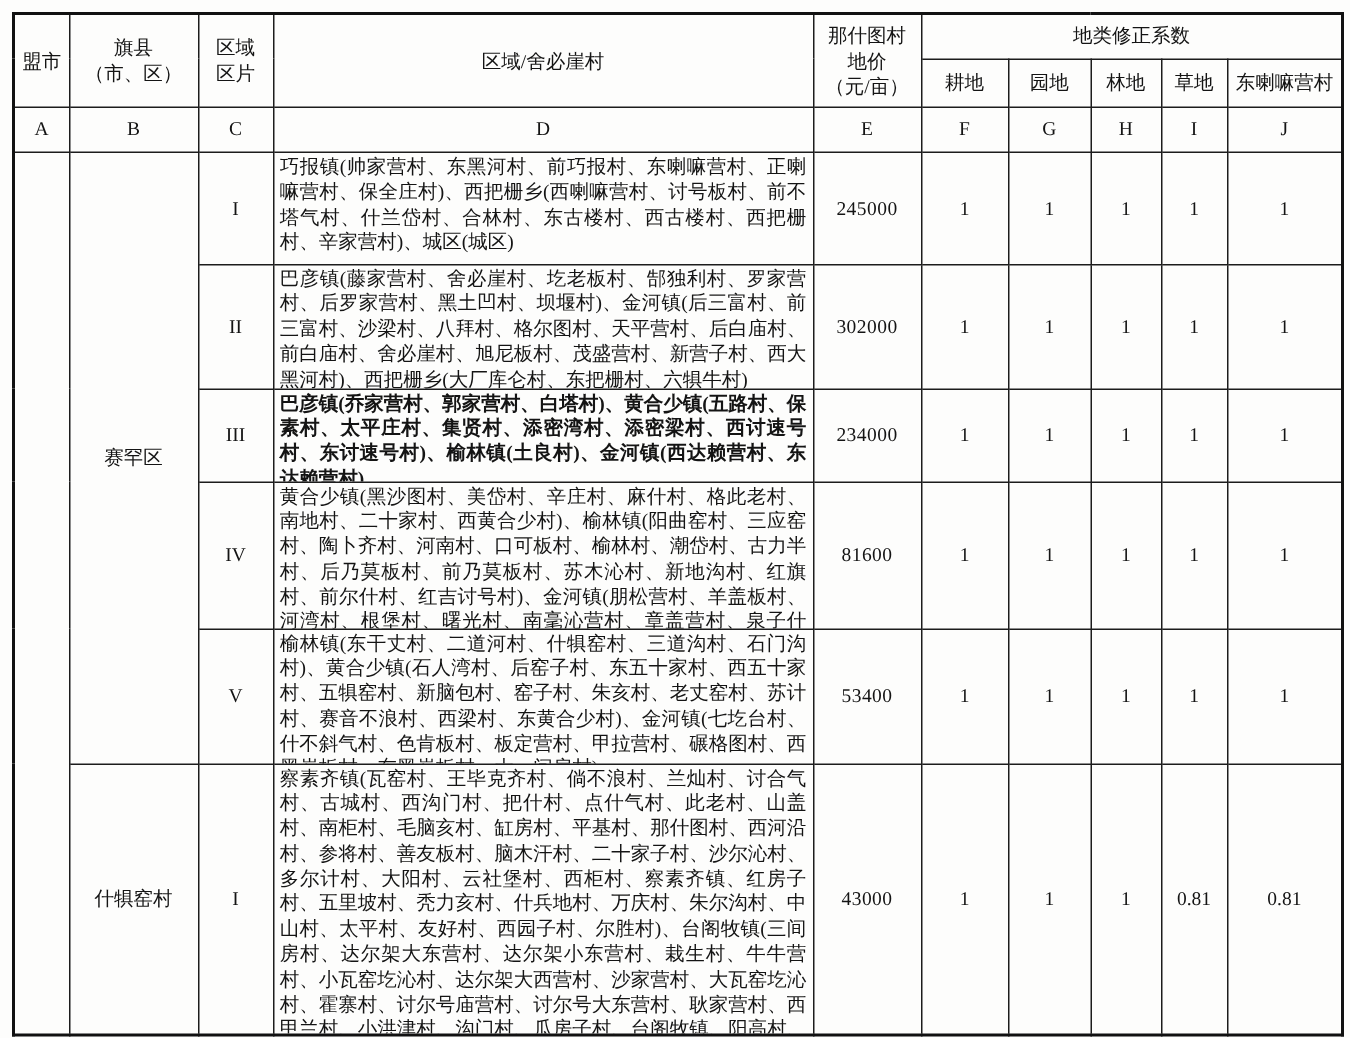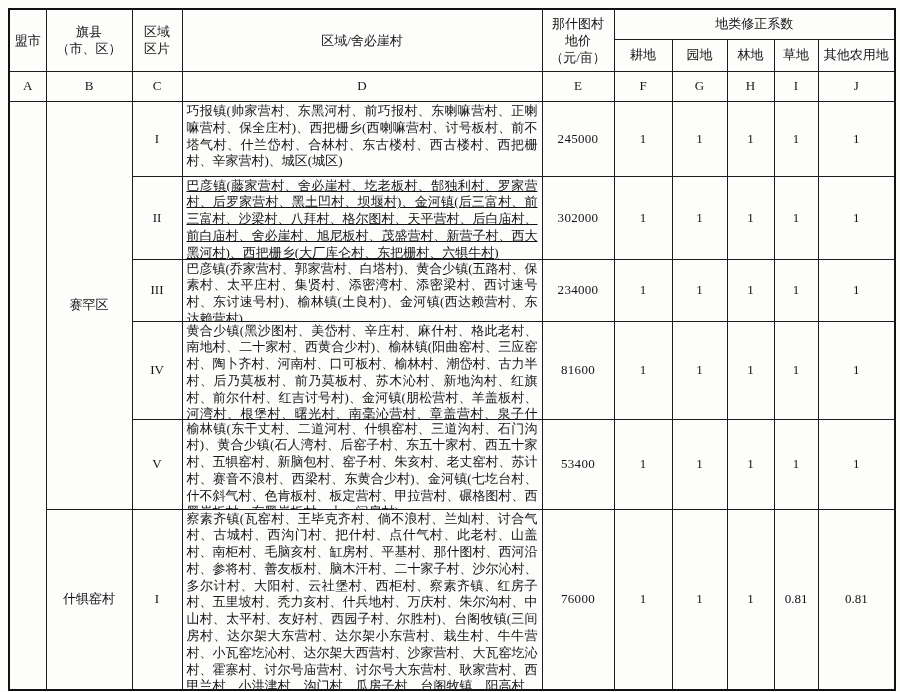--- a/index.html
+++ b/index.html
@@ -38,22 +38,22 @@
   tr.r5 { height: 90px; }
   tr.r6 { height: 180px; }
   td.desc { vertical-align: top; text-align: left; }
   td.desc .box {
     padding: 1px 4px 0 4px;
     line-height: 16.8px;
     text-align: justify;
     overflow: hidden;
   }
   tr.r1 .box { height: 72px; }
-  tr.r2 .box { height: 81px; text-decoration: underline; }
-  tr.r3 .box { height: 60px; }
+  tr.r2 .box { height: 81px; }
+  tr.r3 .box { height: 60px; font-weight: bold; }
   tr.r4 .box { height: 96px; }
   tr.r5 .box { height: 88px; }
   tr.r6 .box { height: 178px; }
   td.num { letter-spacing: 0.3px; }
 </style>
 </head>
 <body>
 
 <div class="page">
   <table class="landprice">
@@ -80,21 +80,21 @@
         <th rowspan="2" class="pre">那什图村
 地价
 （元/亩）</th>
         <th colspan="5">地类修正系数</th>
       </tr>
       <tr class="h2">
         <th>耕地</th>
         <th>园地</th>
         <th>林地</th>
         <th>草地</th>
-        <th>其他农用地</th>
+        <th>东喇嘛营村</th>
       </tr>
       <tr class="letters">
         <th>A</th>
         <th>B</th>
         <th>C</th>
         <th>D</th>
         <th>E</th>
         <th>F</th>
         <th>G</th>
         <th>H</th>
@@ -164,21 +164,21 @@
         <td>1</td>
         <td>1</td>
         <td>1</td>
       </tr>
       <tr class="r6">
         <td>什犋窑村</td>
         <td>I</td>
         <td class="desc">
             <div class="box">察素齐镇(瓦窑村、王毕克齐村、倘不浪村、兰灿村、讨合气村、古城村、西沟门村、把什村、点什气村、此老村、山盖村、南柜村、毛脑亥村、缸房村、平基村、那什图村、西河沿村、参将村、善友板村、脑木汗村、二十家子村、沙尔沁村、多尔计村、大阳村、云社堡村、西柜村、察素齐镇、红房子村、五里坡村、秃力亥村、什兵地村、万庆村、朱尔沟村、中山村、太平村、友好村、西园子村、尔胜村)、台阁牧镇(三间房村、达尔架大东营村、达尔架小东营村、栽生村、牛牛营村、小瓦窑圪沁村、达尔架大西营村、沙家营村、大瓦窑圪沁村、霍寨村、讨尔号庙营村、讨尔号大东营村、耿家营村、西甲兰村、小洪津村、沟门村、瓜房子村、台阁牧镇、阳高村、台阁牧村)、敕勒川镇(妥妥岱村)</div>
           </td>
-        <td class="num">76000</td>
+        <td class="num">43000</td>
         <td>1</td>
         <td>1</td>
         <td>1</td>
         <td>0.81</td>
         <td>0.81</td>
       </tr>
     </tbody>
   </table>
 </div>
 

